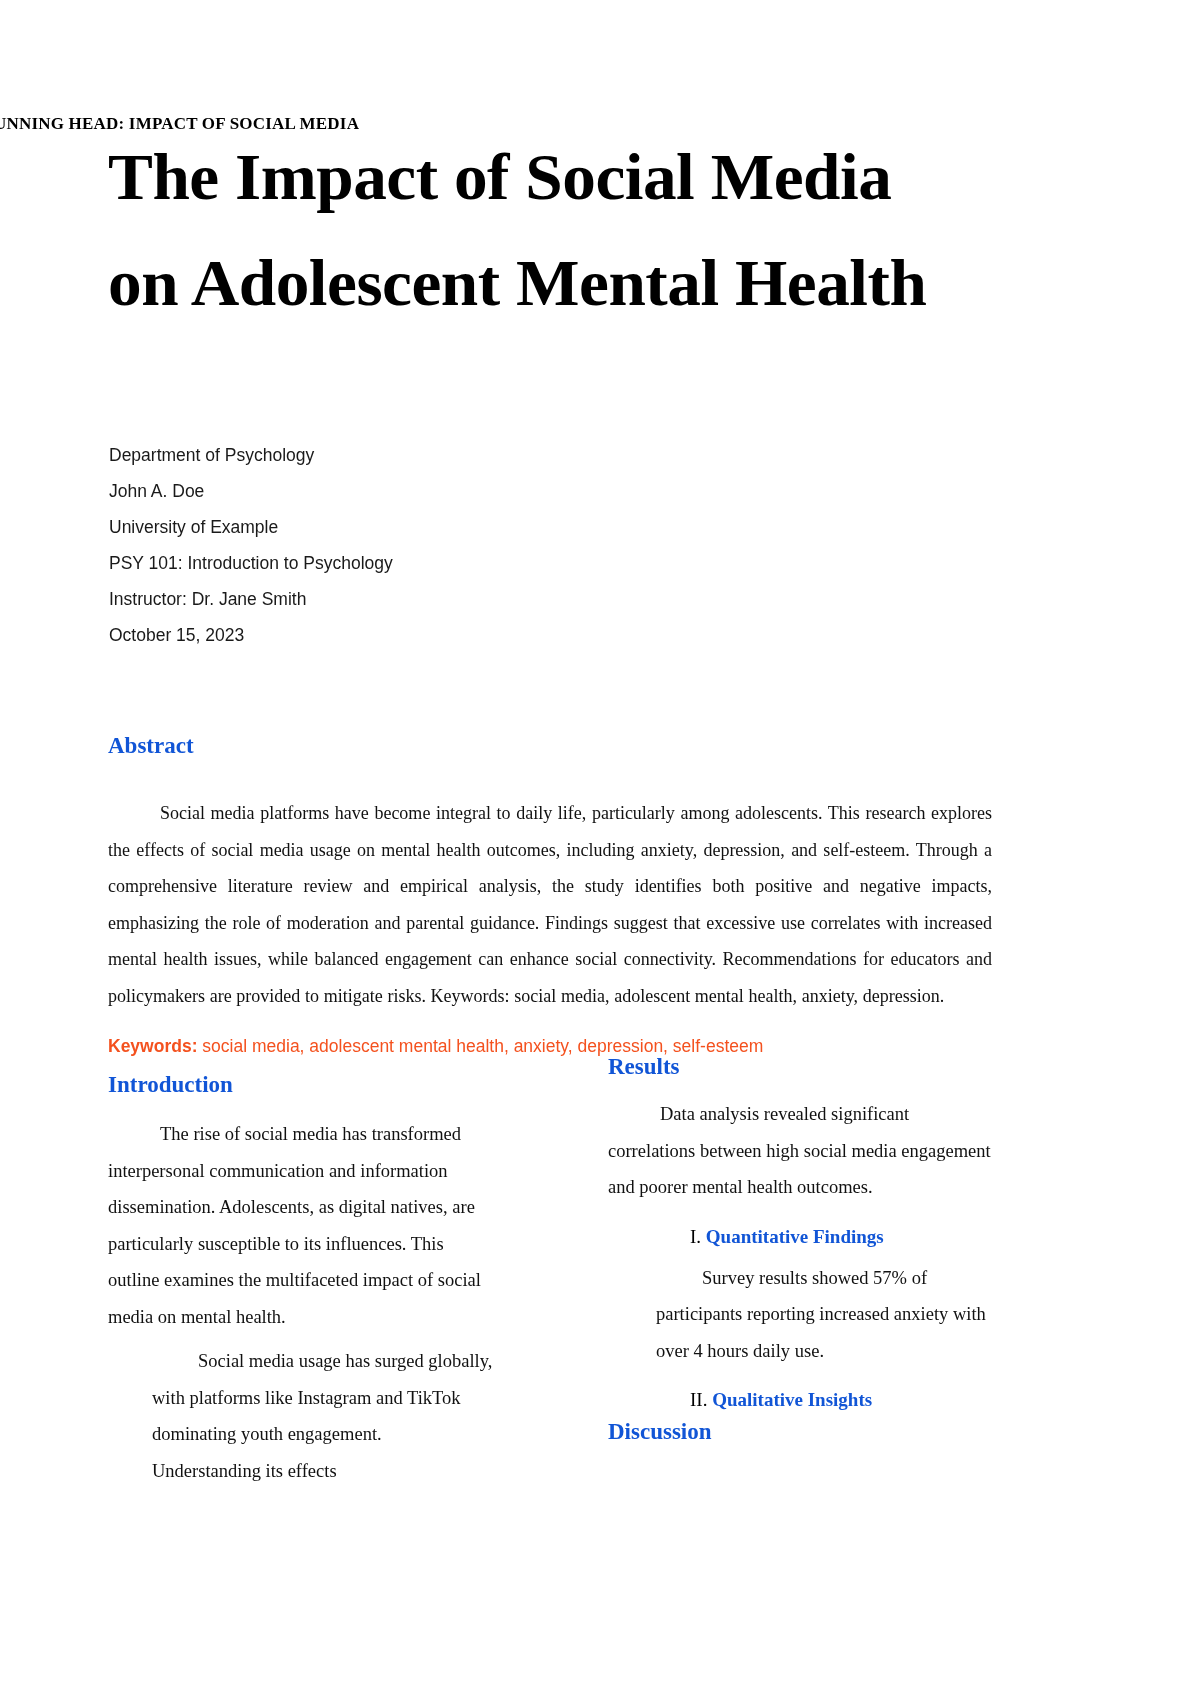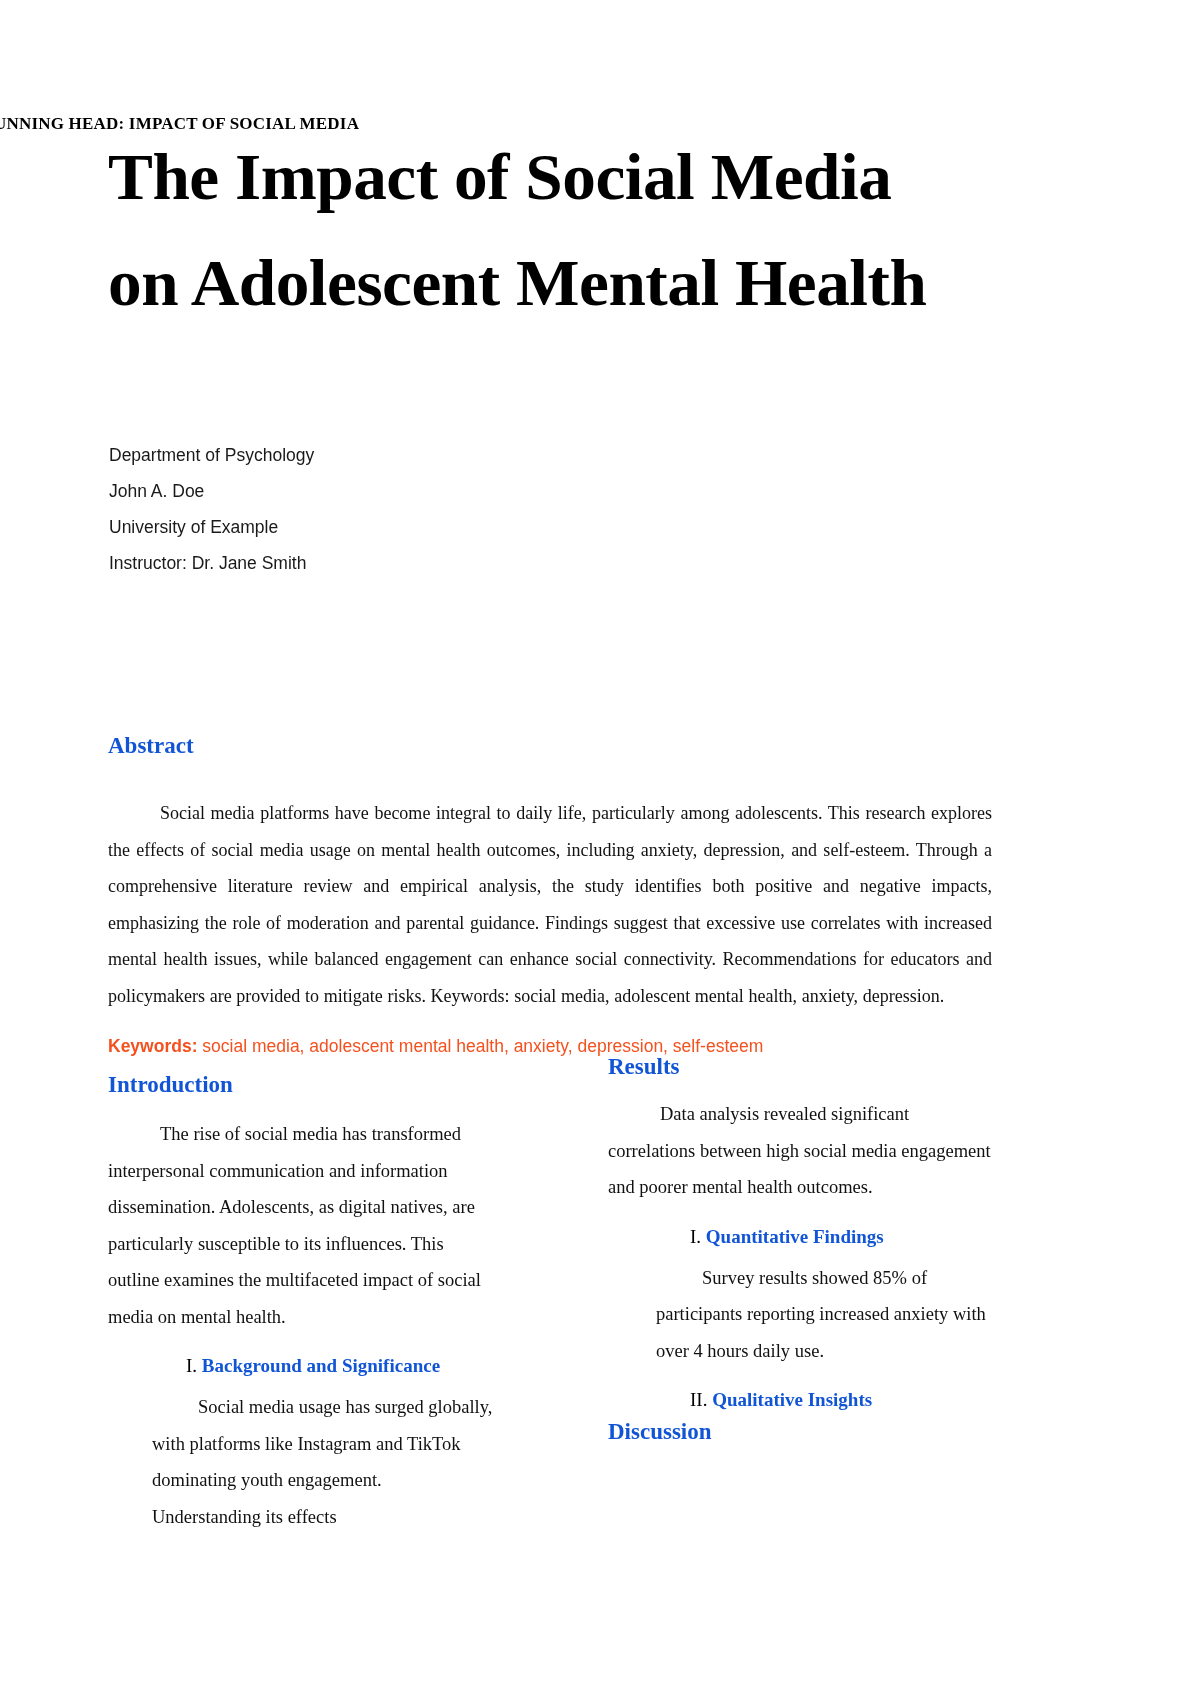--- a/index.html
+++ b/index.html
@@ -183,54 +183,52 @@
 
   <div class="title-block">
     <div class="title-line l1">The Impact of Social Media</div>
     <div class="title-line l2">on Adolescent Mental Health</div>
   </div>
 
   <div class="author-block">
     <div class="author-line">Department of Psychology</div>
     <div class="author-line">John A. Doe</div>
     <div class="author-line">University of Example</div>
+    <div class="author-line">PSY 101: Introduction to Psychology</div>
     <div class="author-line">Instructor: Dr. Jane Smith</div>
+    <div class="author-line">October 15, 2023</div>
   </div>
 
   <div class="abstract-heading">Abstract</div>
 
   <div class="abstract-body">Social media platforms have become integral to daily life, particularly among adolescents. This research explores the effects of social media usage on mental health outcomes, including anxiety, depression, and self-esteem. Through a comprehensive literature review and empirical analysis, the study identifies both positive and negative impacts, emphasizing the role of moderation and parental guidance. Findings suggest that excessive use correlates with increased mental health issues, while balanced engagement can enhance social connectivity. Recommendations for educators and policymakers are provided to mitigate risks. Keywords: social media, adolescent mental health, anxiety, depression.</div>
 
   <div class="keywords-line">
     <span class="keywords-label">Keywords:</span>
     <span class="keywords-values">social media, adolescent mental health, anxiety, depression, self-esteem</span>
   </div>
 
   <div class="columns">
 
     <div class="col col-left">
       <div class="sec-heading">Introduction</div>
       <p class="para">The rise of social media has transformed interpersonal communication and information dissemination. Adolescents, as digital natives, are particularly susceptible to its influences. This outline examines the multifaceted impact of social media on mental health.</p>
 
-      <div class="sub">
-        <span class="sub-num">I.</span>
-        <span class="sub-text">Background and Significance</span>
-      </div>
       <p class="sub-para">Social media usage has surged globally, with platforms like Instagram and TikTok dominating youth engagement. Understanding its effects</p>
     </div>
 
     <div class="col col-right">
       <div class="sec-heading">Results</div>
       <p class="para">Data analysis revealed significant correlations between high social media engagement and poorer mental health outcomes.</p>
 
       <div class="sub">
         <span class="sub-num">I.</span>
         <span class="sub-text">Quantitative Findings</span>
       </div>
-      <p class="sub-para">Survey results showed 85% of participants reporting increased anxiety with over 4 hours daily use.</p>
+      <p class="sub-para">Survey results showed 57% of participants reporting increased anxiety with over 4 hours daily use.</p>
 
       <div class="sub">
         <span class="sub-num">II.</span>
         <span class="sub-text">Qualitative Insights</span>
       </div>
 
       <div class="sec-heading clipped">Discussion</div>
     </div>
 
   </div>

